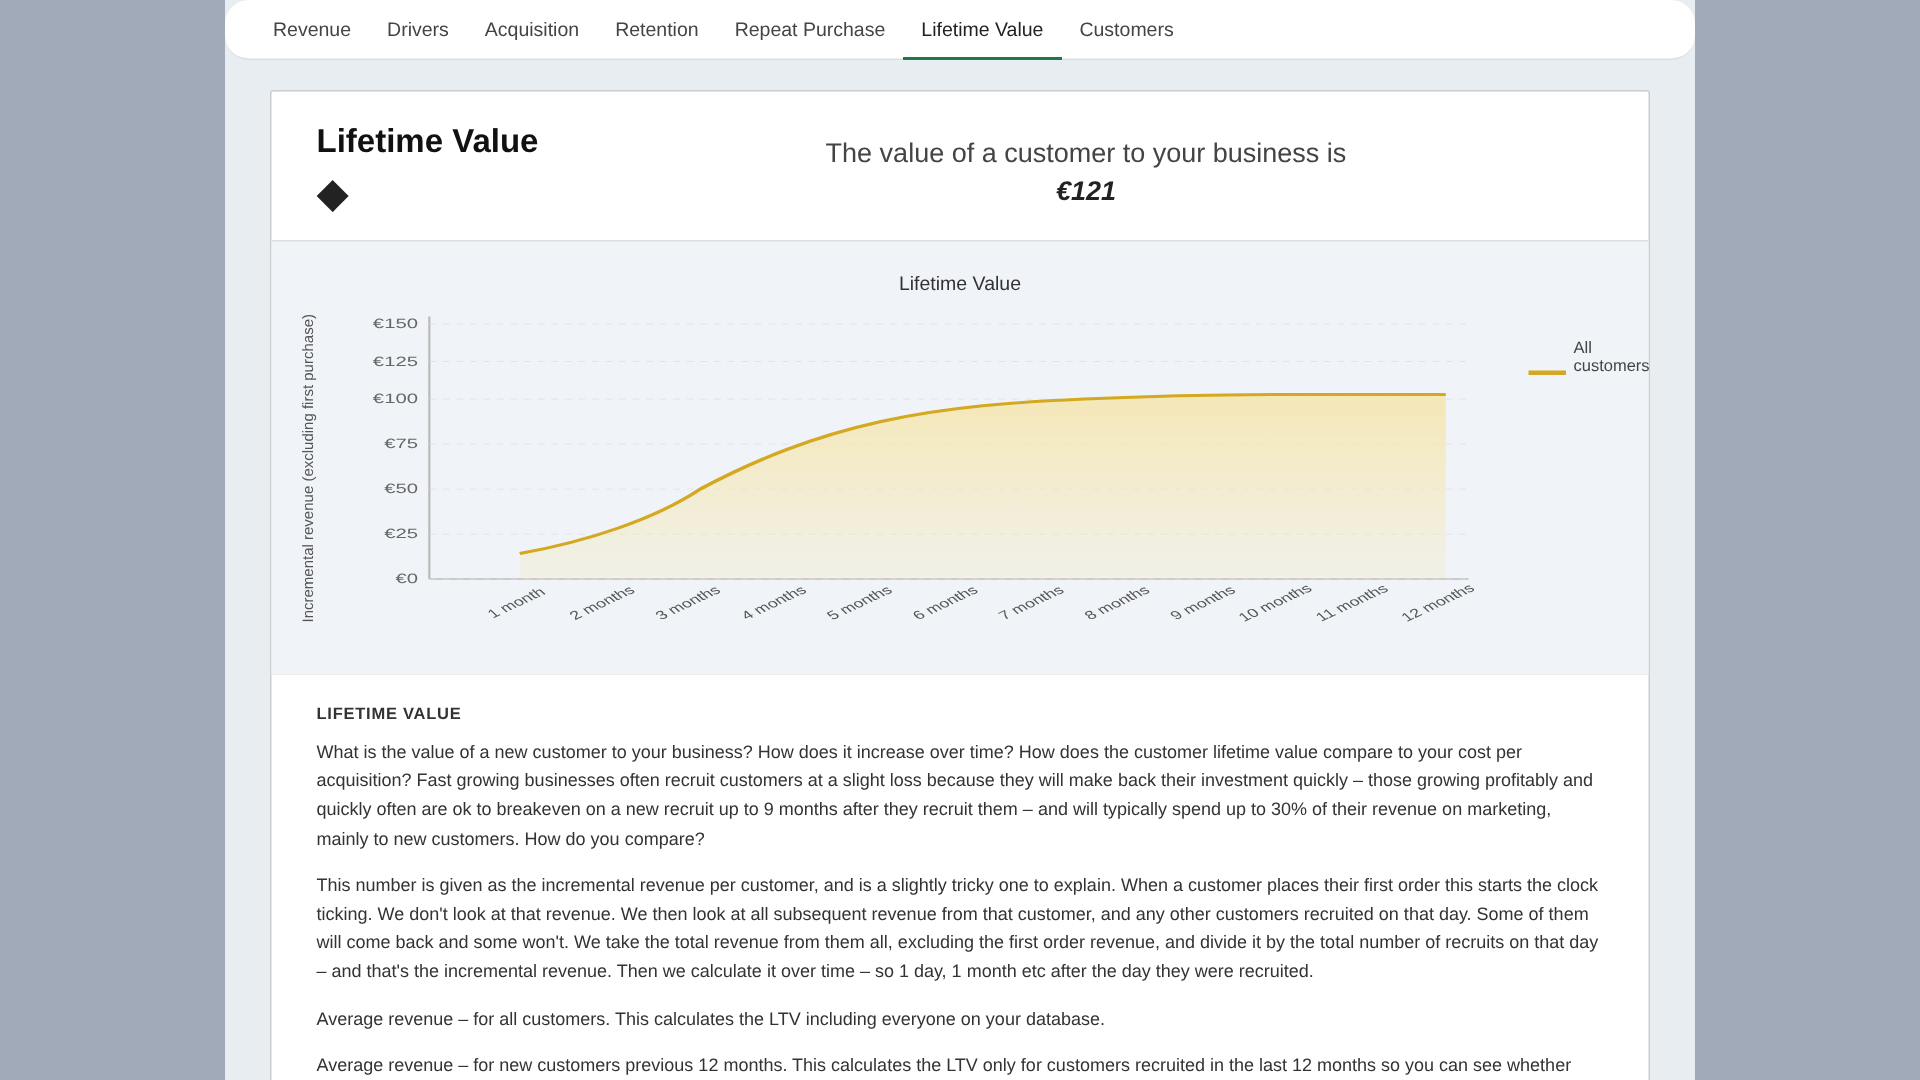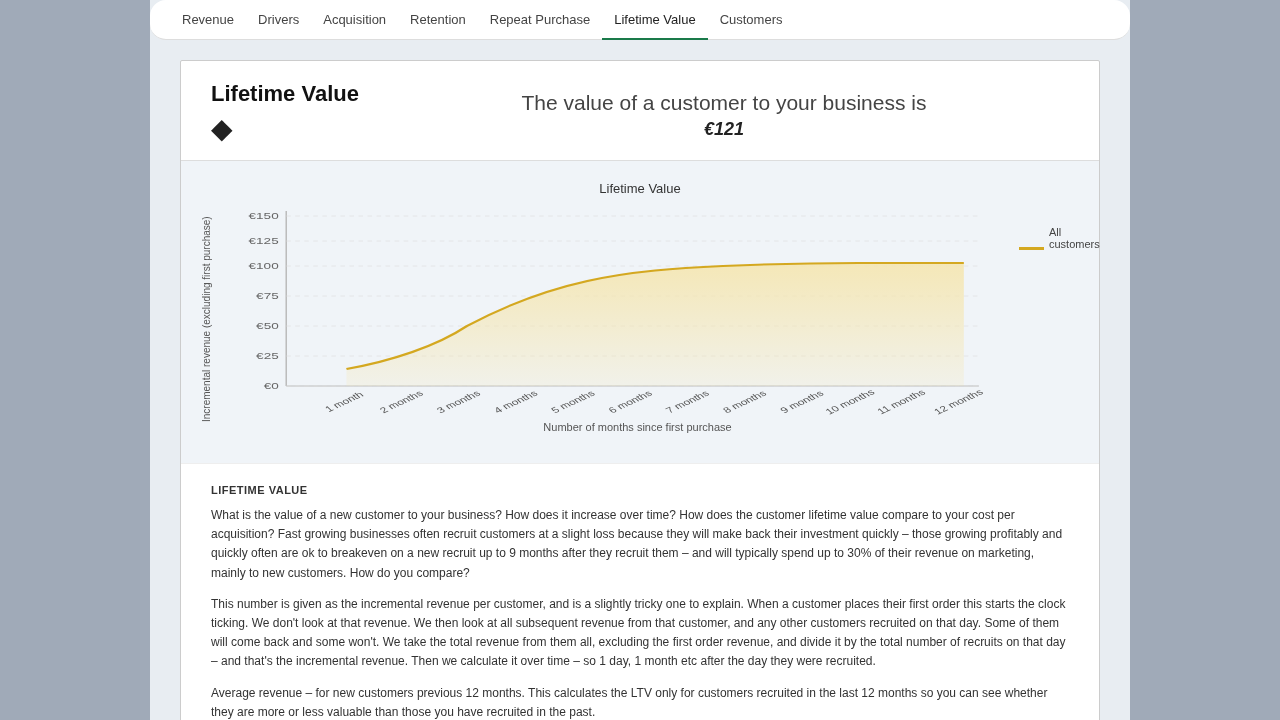--- a/index.html
+++ b/index.html
@@ -80,21 +80,21 @@
     }
     .diamond-icon {
       font-size: 28px;
       margin-top: 5px;
     }
     .header-right {
       flex: 1;
       text-align: center;
     }
     .value-text {
-      font-size: 21px;
+      font-size: 18px;
       color: #444;
       line-height: 1.6;
     }
     .value-amount {
       font-size: 18px;
       font-weight: bold;
       color: #222;
       font-style: italic;
     }
     
@@ -274,34 +274,34 @@
               <text x="194" y="198" text-anchor="middle" font-size="8" fill="#555" transform="rotate(-35,194,198)">4 months</text>
               <text x="232" y="198" text-anchor="middle" font-size="8" fill="#555" transform="rotate(-35,232,198)">5 months</text>
               <text x="270" y="198" text-anchor="middle" font-size="8" fill="#555" transform="rotate(-35,270,198)">6 months</text>
               <text x="308" y="198" text-anchor="middle" font-size="8" fill="#555" transform="rotate(-35,308,198)">7 months</text>
               <text x="346" y="198" text-anchor="middle" font-size="8" fill="#555" transform="rotate(-35,346,198)">8 months</text>
               <text x="384" y="198" text-anchor="middle" font-size="8" fill="#555" transform="rotate(-35,384,198)">9 months</text>
               <text x="416" y="198" text-anchor="middle" font-size="8" fill="#555" transform="rotate(-35,416,198)">10 months</text>
               <text x="450" y="198" text-anchor="middle" font-size="8" fill="#555" transform="rotate(-35,450,198)">11 months</text>
               <text x="488" y="198" text-anchor="middle" font-size="8" fill="#555" transform="rotate(-35,488,198)">12 months</text>
             </svg>
-            <div class="x-axis-label" style="font-size:11px;color:#555;text-align:center;margin-top:2px;">Number of months since first purchase</div>
           </div>
           <div class="legend-container">
             <div class="legend-item">
               <div class="legend-line"></div>
               <span>All customers</span>
             </div>
           </div>
         </div>
       </div>
 
       <div class="info-section">
         <div class="info-title">LIFETIME VALUE</div>
         <p class="info-paragraph">What is the value of a new customer to your business? How does it increase over time? How does the customer lifetime value compare to your cost per acquisition? Fast growing businesses often recruit customers at a slight loss because they will make back their investment quickly – those growing profitably and quickly often are ok to breakeven on a new recruit up to 9 months after they recruit them – and will typically spend up to 30% of their revenue on marketing, mainly to new customers. How do you compare?</p>
         <p class="info-paragraph">This number is given as the incremental revenue per customer, and is a slightly tricky one to explain. When a customer places their first order this starts the clock ticking. We don't look at that revenue. We then look at all subsequent revenue from that customer, and any other customers recruited on that day. Some of them will come back and some won't. We take the total revenue from them all, excluding the first order revenue, and divide it by the total number of recruits on that day – and that's the incremental revenue. Then we calculate it over time – so 1 day, 1 month etc after the day they were recruited.</p>
+        <p class="info-paragraph">Average revenue – for all customers. This calculates the LTV including everyone on your database.</p>
         <p class="info-paragraph">Average revenue – for new customers previous 12 months. This calculates the LTV only for customers recruited in the last 12 months so you can see whether they are more or less valuable than those you have recruited in the past.</p>
       </div>
 
     </div>
 
   </div>
 </div>
 
 </body></html>

